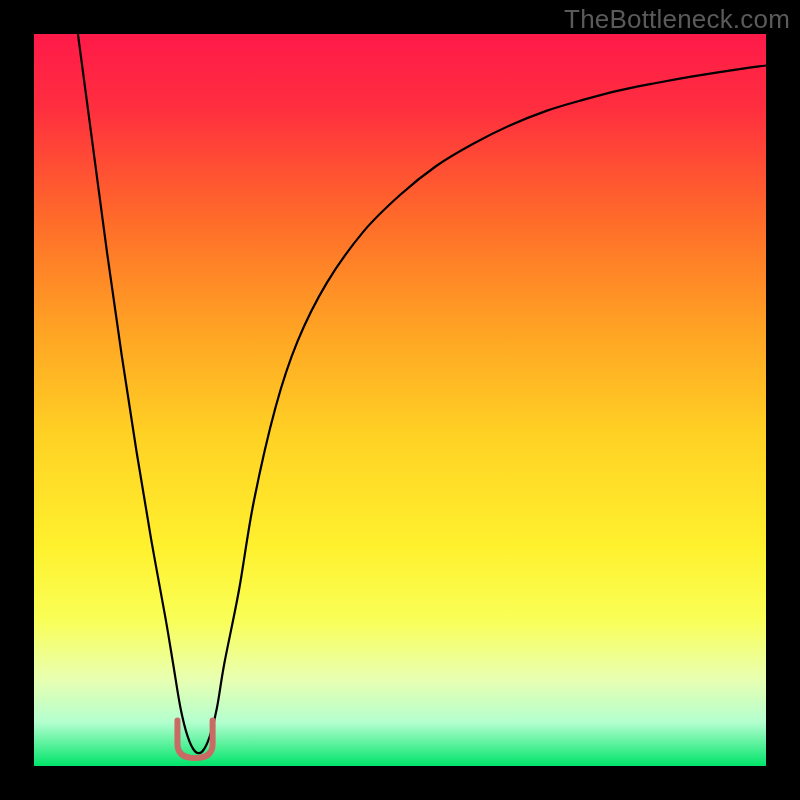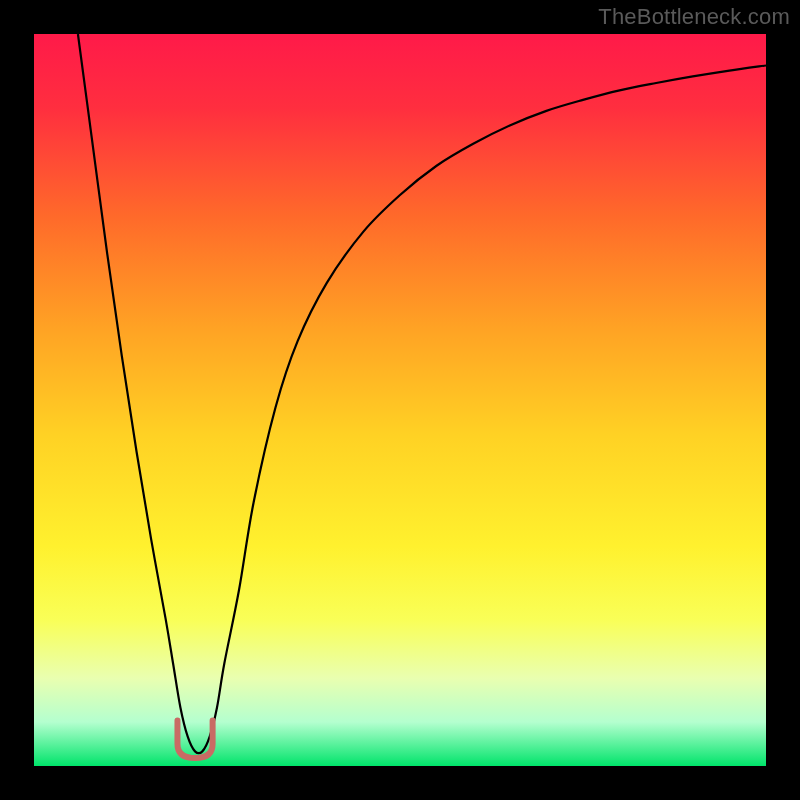--- a/index.html
+++ b/index.html
@@ -32,21 +32,21 @@
     left: 0;
     top: 0;
     width: 100%;
     height: 100%;
   }
   .watermark {
     position: absolute;
     top: 4px;
     right: 10px;
     color: #5a5a5a;
-    font-size: 22px;
+    font-size: 26px;
     font-weight: 500;
     letter-spacing: 0.2px;
     text-align: center;
   }
   svg.curve-layer {
     position: absolute;
     left: 0;
     top: 0;
     width: 732px;
     height: 732px;

